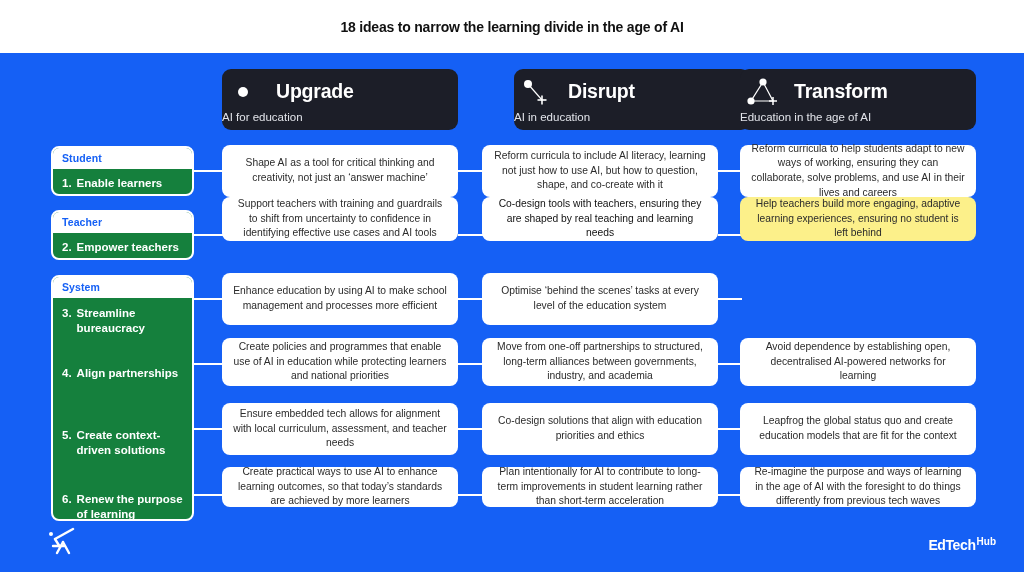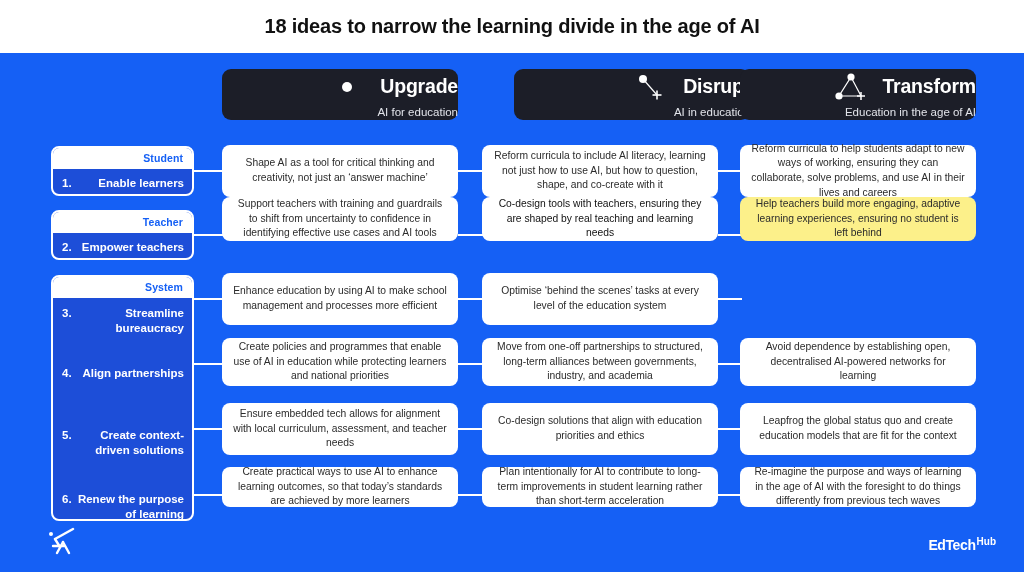--- a/index.html
+++ b/index.html
@@ -11,55 +11,54 @@
   }
   .page { position: relative; width: 1024px; height: 572px; background: #ffffff; }
 
   
   .titlebar {
     position: absolute; left: 0; top: 0; width: 1024px; height: 53px;
     background: #ffffff;
     display: flex; align-items: center; justify-content: center;
   }
   .title {
-    font-size: 20px; font-weight: bold; color: #111111;
+    font-size: 14px; font-weight: bold; color: #111111;
     letter-spacing: -0.2px;
   }
 
   
   .canvas {
     position: absolute; left: 0; top: 53px; width: 1024px; height: 519px;
     background: #1560f5;
   }
 
   
   .col-head {
-    position: absolute; top: 16px; height: 51px;
+    position: absolute; top: 16px; height: 61px;
     background: #1c1e28; border-radius: 9px;
-    display: flex; flex-direction: column; align-items: flex-end; justify-content: center;
+    display: flex; flex-direction: column; align-items: flex-start; justify-content: center;
   }
   .col-head.c1 { left: 222px; width: 236px; }
   .col-head.c2 { left: 482px; width: 236px; margin-left: 32px; }
   .col-head.c3 { left: 740px; width: 236px; }
   .col-head-top {
     display: flex; align-items: center; justify-content: center; gap: 12px;
     margin-bottom: 4px;
   }
   .col-icon { width: 42px; height: 30px; display: block; }
   .col-name { font-size: 19.5px; font-weight: bold; color: #ffffff; letter-spacing: -0.2px; }
   .col-sub { font-size: 11.5px; color: #e2e4ea; font-weight: 400; }
 
   
   .group {
     position: absolute; left: 51px; width: 143px;
-    background: #1d4ed8;
+    background: #15803d;
     border: 2px solid #ffffff;
     border-radius: 8px;
     overflow: hidden;
-    text-align: right;
   }
   .group-title {
     background: #ffffff; color: #1560f5;
     font-size: 10.5px; font-weight: bold;
     padding: 4px 9px 5px 9px;
     letter-spacing: 0.1px;
   }
   .group-items { position: relative; }
   .group-item {
     color: #ffffff; font-size: 11.5px; font-weight: bold;

